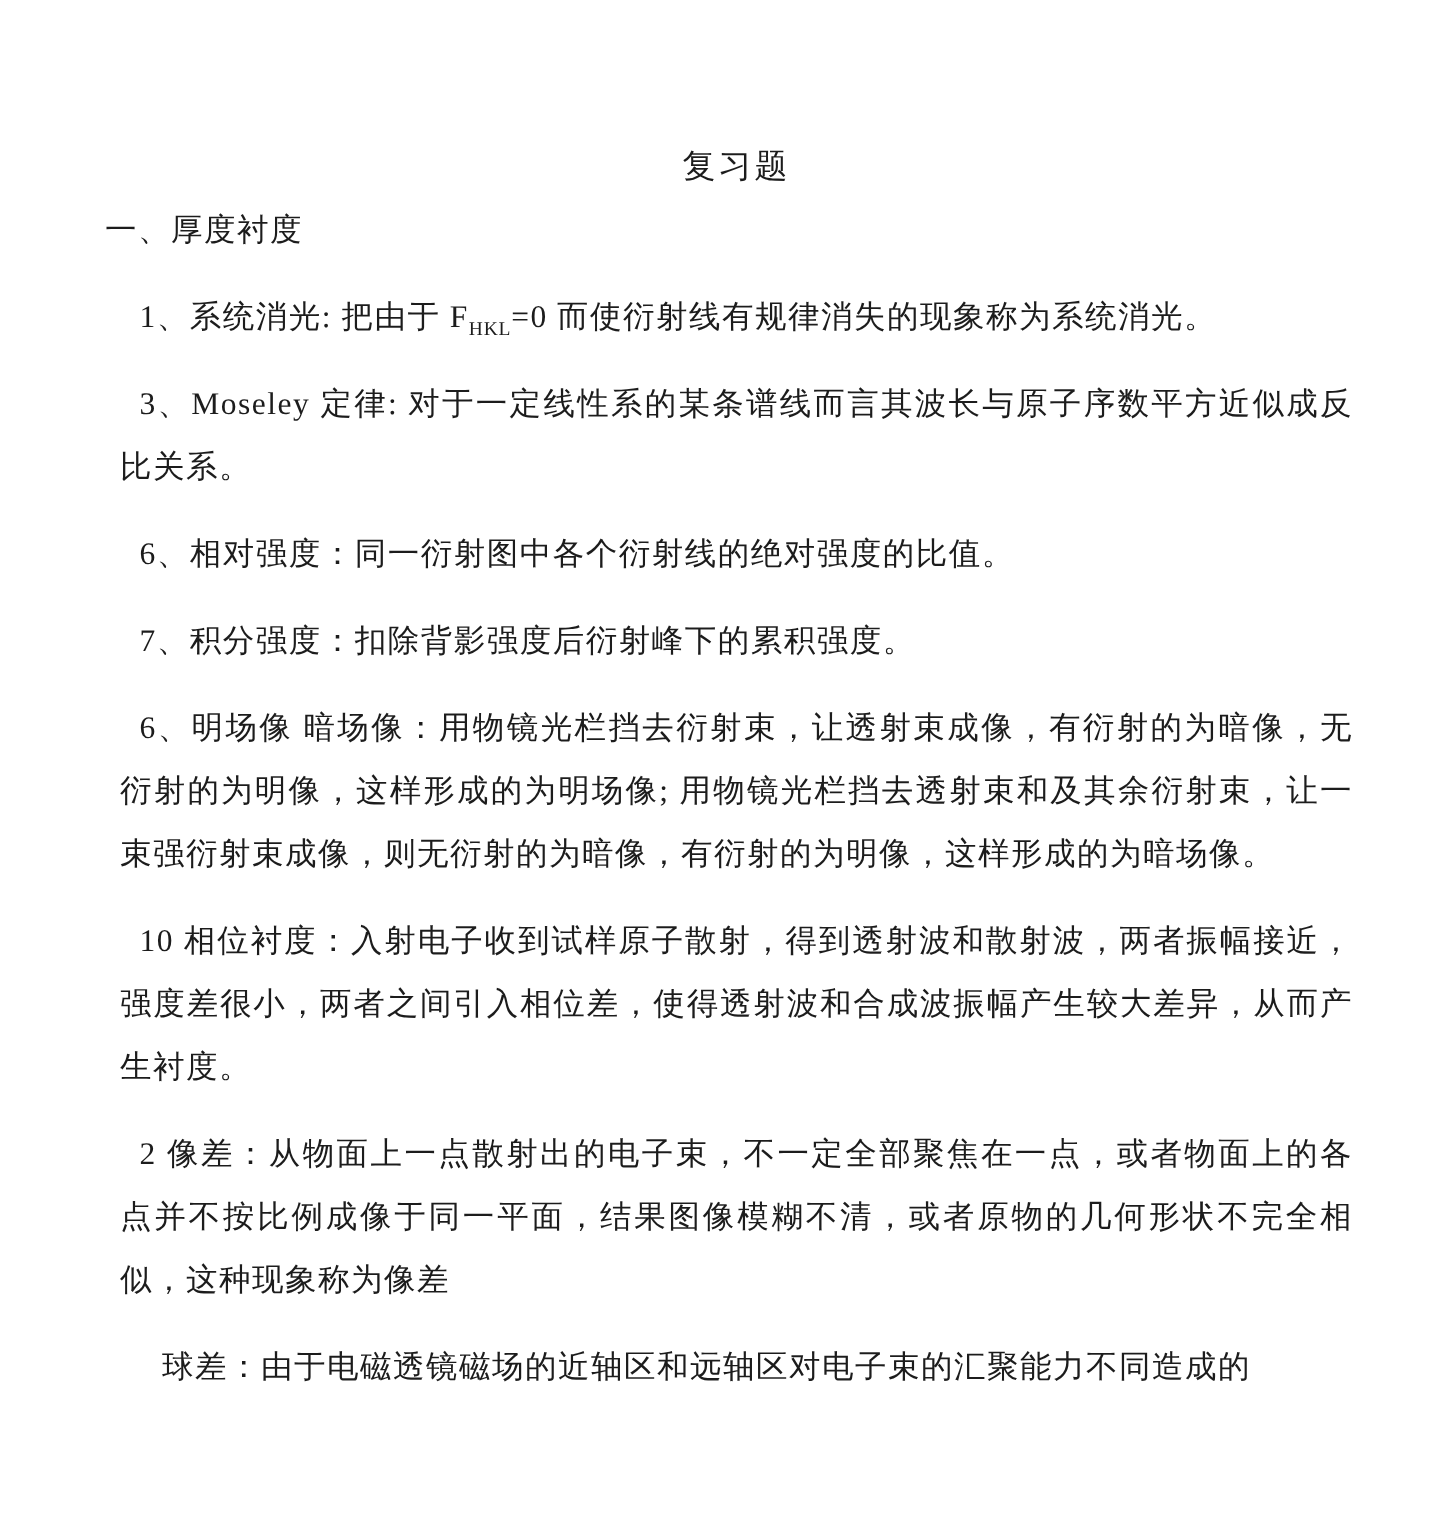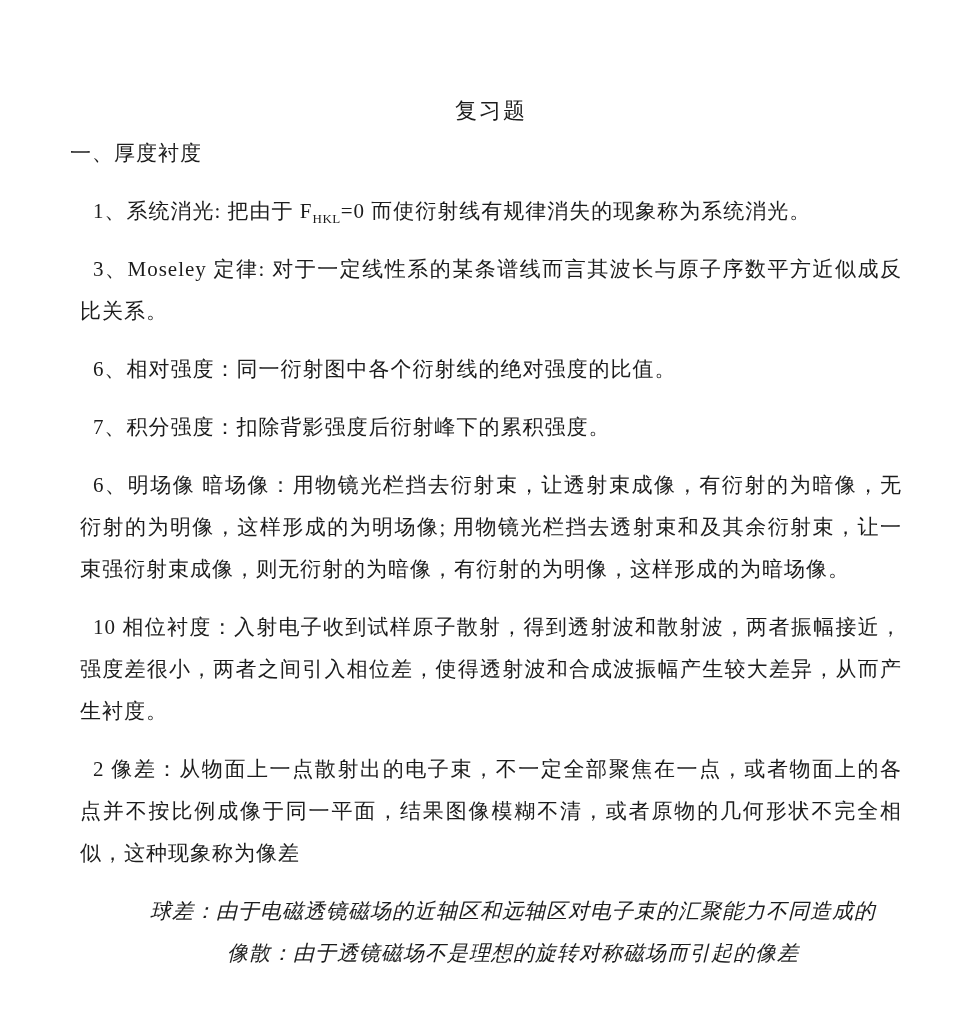--- a/index.html
+++ b/index.html
@@ -36,23 +36,22 @@
     margin: 0;
     text-indent: 6px;
   }
   .item {
     margin: 16px;
     text-align: justify;
     text-indent: 13px;
   }
   .sub-item {
     margin: 0;
-    text-align: center;
+    text-align: left;
     text-indent: 44px;
-    font-style: italic;
   }
   sub.formula-sub {
     font-size: 13px;
     letter-spacing: 0.5px;
     line-height: 0;
   }
 </style>
 </head>
 <body>
 
@@ -65,15 +64,14 @@
   <p class="item"><span>1、系统消光: 把由于 </span><span>F</span><sub class="formula-sub">HKL</sub><span>=0 </span><span>而使衍射线有规律消失的现象称为系统消光。</span></p>
 
   <p class="item">3、Moseley 定律: 对于一定线性系的某条谱线而言其波长与原子序数平方近似成反比关系。</p>
   <p class="item">6、相对强度：同一衍射图中各个衍射线的绝对强度的比值。</p>
   <p class="item">7、积分强度：扣除背影强度后衍射峰下的累积强度。</p>
   <p class="item">6、明场像 暗场像：用物镜光栏挡去衍射束，让透射束成像，有衍射的为暗像，无衍射的为明像，这样形成的为明场像; 用物镜光栏挡去透射束和及其余衍射束，让一束强衍射束成像，则无衍射的为暗像，有衍射的为明像，这样形成的为暗场像。</p>
   <p class="item">10 相位衬度：入射电子收到试样原子散射，得到透射波和散射波，两者振幅接近，强度差很小，两者之间引入相位差，使得透射波和合成波振幅产生较大差异，从而产生衬度。</p>
   <p class="item">2 像差：从物面上一点散射出的电子束，不一定全部聚焦在一点，或者物面上的各点并不按比例成像于同一平面，结果图像模糊不清，或者原物的几何形状不完全相似，这种现象称为像差</p>
 
   <p class="sub-item">球差：由于电磁透镜磁场的近轴区和远轴区对电子束的汇聚能力不同造成的</p>
-  <p class="sub-item">像散：由于透镜磁场不是理想的旋转对称磁场而引起的像差</p>
 
 </div>
 
 </body></html>

